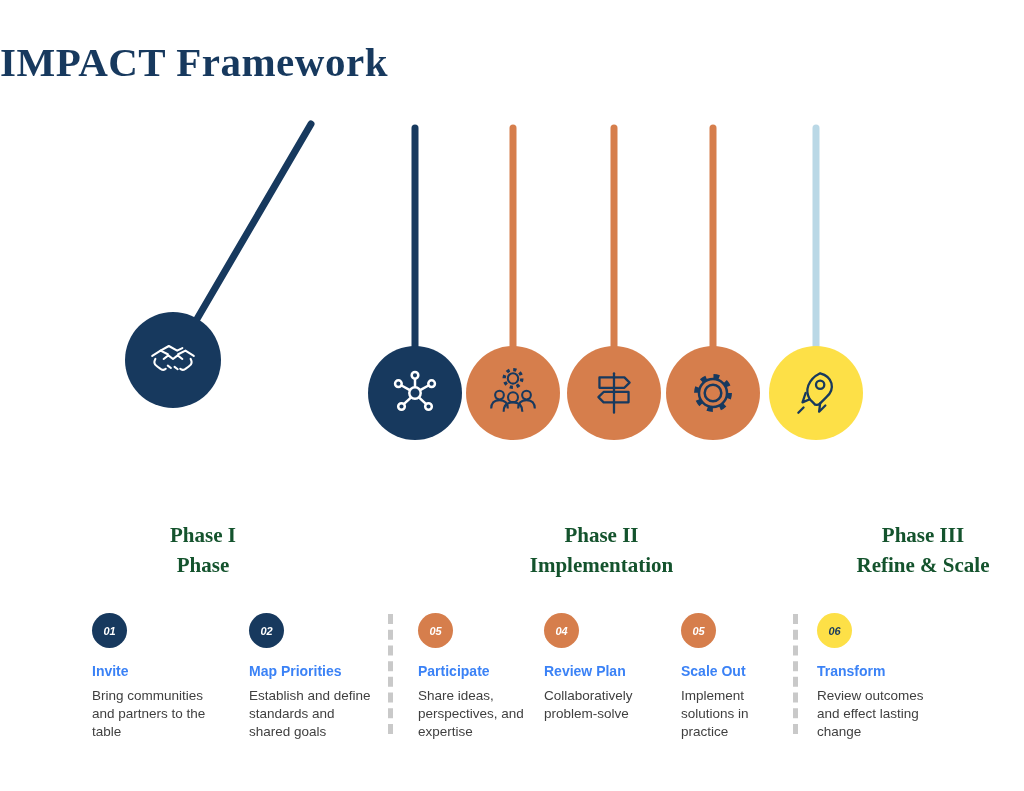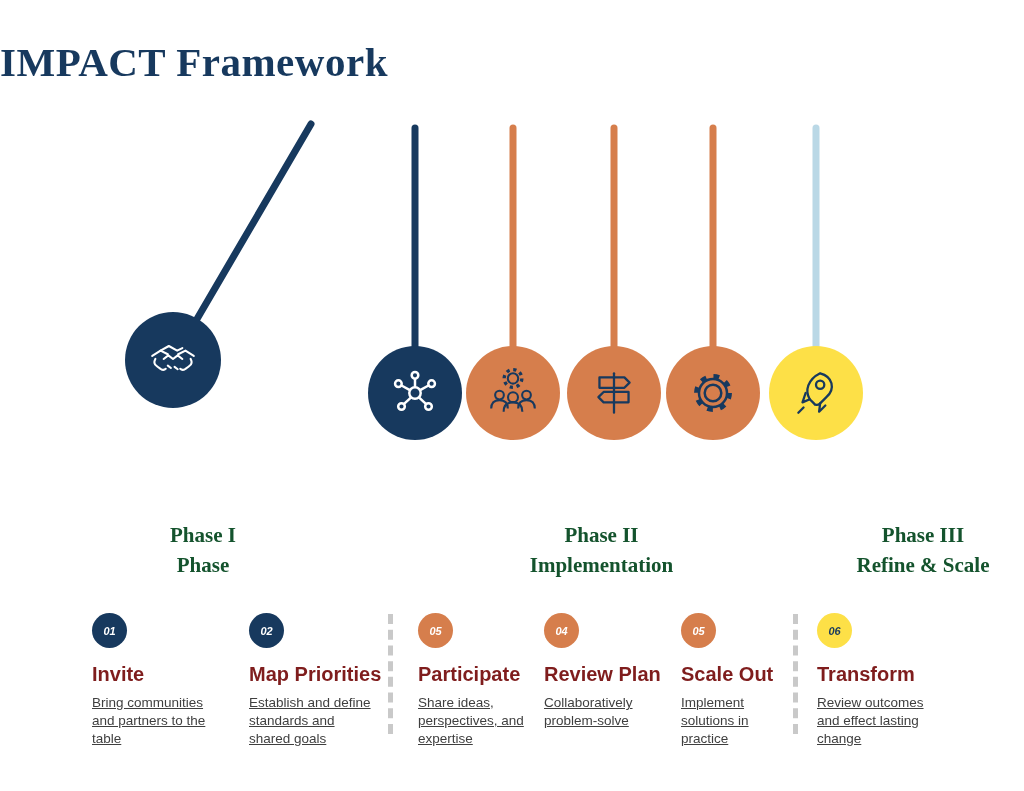--- a/index.html
+++ b/index.html
@@ -45,25 +45,25 @@
   .step{position:absolute;}
   .numcircle{
     width:35px;height:35px;border-radius:50%;
     display:flex;align-items:center;justify-content:center;
     font-size:11px;font-weight:700;color:#ffffff;
     margin-bottom:15px;
     font-style:italic;
   }
   .numcircle.dark-num{color:#17395E;}
   .step-title{
-    font-size:20px;font-weight:700;color:#7f1d1d;
+    font-size:14px;font-weight:700;color:#3b82f6;
     margin-bottom:8px;white-space:nowrap;
   }
   .step-desc{
-    font-size:13.5px;line-height:1.34;color:#3f3f3f;text-decoration:underline;
+    font-size:13.5px;line-height:1.34;color:#3f3f3f;
   }
   .divider{
     position:absolute;
     width:0;height:120px;
     border-left:5px dashed #C9C9C9;
   }
 </style>
 </head>
 <body>
 

